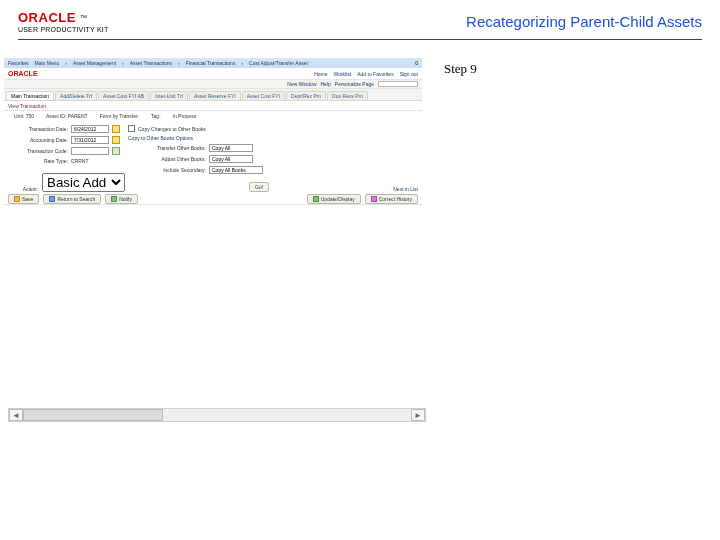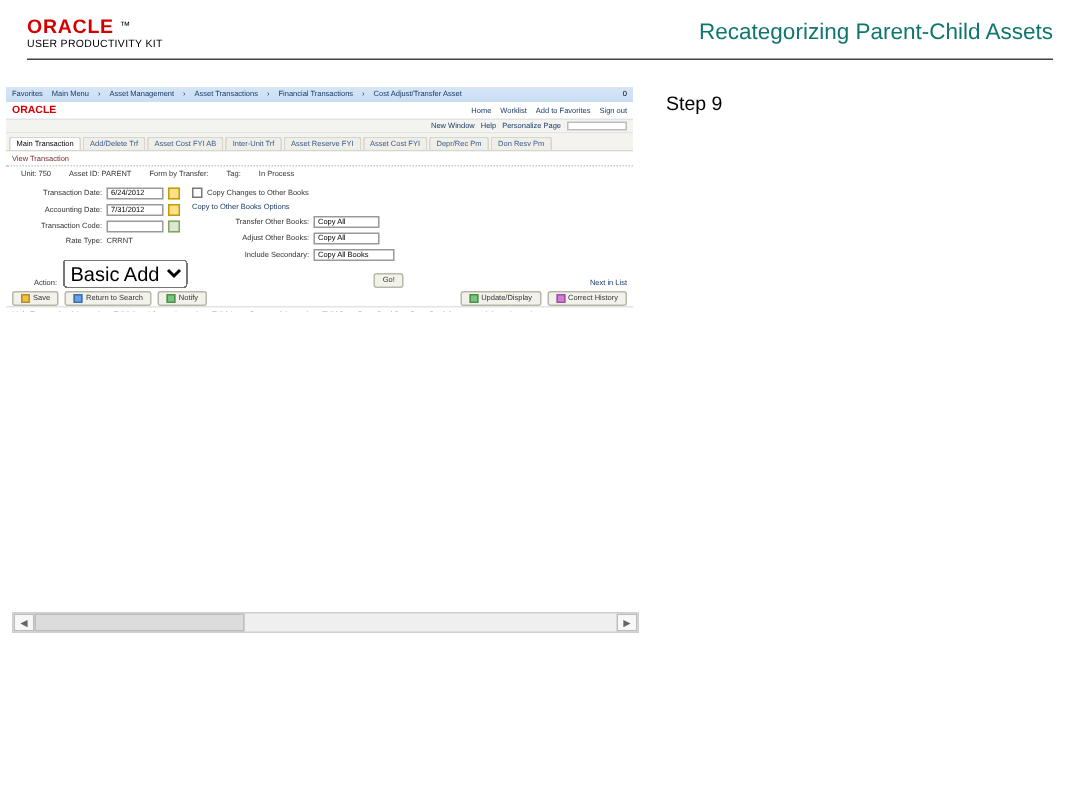--- a/index.html
+++ b/index.html
@@ -6,28 +6,28 @@
   html, body { width: 720px; height: 540px; font-family: Arial, Helvetica, sans-serif; background: #fff; color: #000; }
   .page { position: relative; width: 720px; height: 540px; }
 
   
   .hdr { display: flex; align-items: center; justify-content: space-between; padding: 10px 18px 6px 18px; }
   .brand { display: flex; flex-direction: column; }
   .brand-top { display: flex; align-items: center; gap: 4px; }
   .oracle-word { color: #d40000; font-weight: 700; font-size: 13px; letter-spacing: 0.5px; }
   .tm { font-size: 7px; color: #000; }
   .brand-sub { font-size: 7px; letter-spacing: 0.2px; color: #000; margin-top: 1px; }
-  .hdr-title { font-size: 15px; color: #0f766e; }
+  .hdr-title { font-size: 15px; color: #1d4ed8; }
   .hr { border: none; border-top: 1px solid #444; margin: 0 18px 18px 18px; }
 
   
   .main { display: flex; padding: 0 0 0 0; }
   .left { width: 432px; padding-left: 4px; }
   .right { width: 280px; padding: 2px 18px 0 12px; font-size: 13px; line-height: 1.35; }
-  .step-title { font-weight: 400; margin-bottom: 20px; }
+  .step-title { font-weight: 400; margin-bottom: 20px; font-family: Liberation Serif, serif; }
   .instr { }
   .instr b { font-weight: 700; }
 
   
   .shot { width: 418px; height: 150px; border: 0; background: #fff; font-size: 5px; color: #333; position: relative; overflow: hidden; }
   .shot-inner { position: absolute; inset: 0; }
 
   .crumb { height: 10px; background: linear-gradient(#d6e6f7,#c9ddf3); display: flex; align-items: center; gap: 6px; padding: 0 4px; color: #1a3b66; }
   .crumb span:last-child { margin-left: auto; color: #000; }
   .orabar { height: 12px; background: #fff; display: flex; align-items: center; justify-content: space-between; padding: 0 4px; border-bottom: 1px solid #e3e3e3; }

